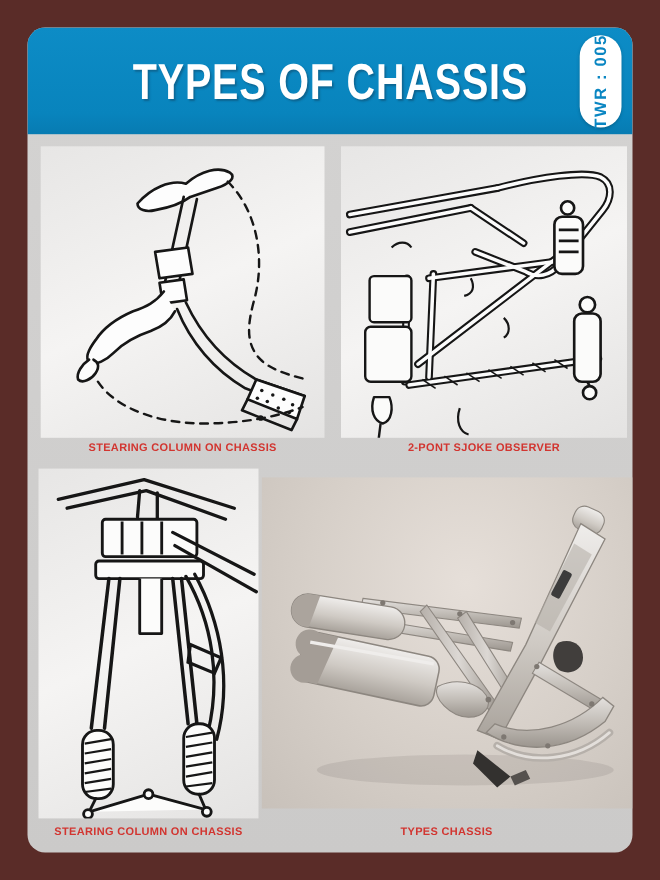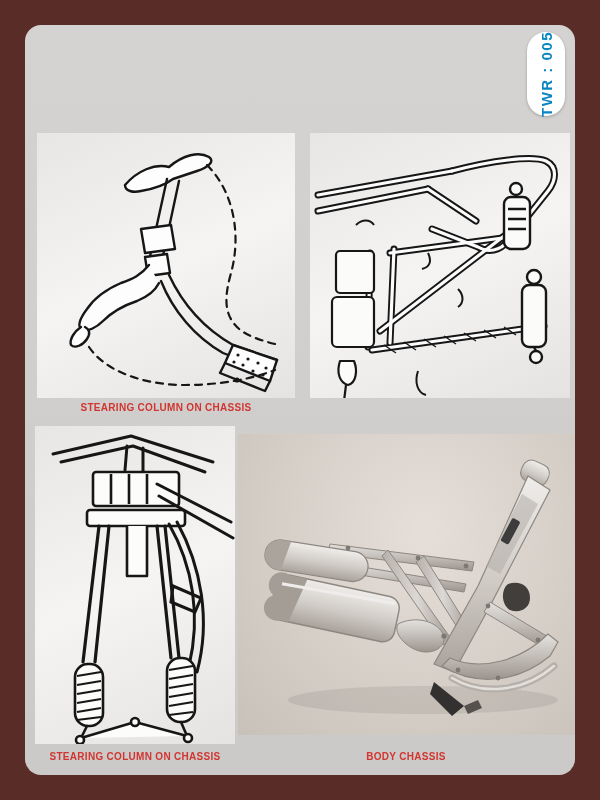--- a/index.html
+++ b/index.html
@@ -54,20 +54,23 @@
   #capA { left:141px; top:377px; }
   #capB { left:415px; top:377px; }
   #capC { left:110px; top:726px; }
   #capD { left:381px; top:726px; }
 </style>
 </head>
 <body>
 
 <div class="card">
 
+  <header class="header">
+    <div class="title">TYPES OF CHASSIS</div>
+  </header>
   <div class="badge">
     <span>TWR : 005</span>
   </div>
 
   <figure class="panel" id="panelA">
     <svg viewBox="0 0 258 265">
       <g fill="none" stroke="#161616" stroke-width="2.4" stroke-linecap="round" stroke-linejoin="round">
         <path d="M88,52 C100,38 118,30 132,34 C146,22 162,18 172,24 C178,28 172,34 160,38 C148,42 142,44 136,46 C128,52 116,56 104,58 C96,60 88,58 88,52 Z" fill="#fdfdfd"></path>
         <path d="M130,46 L112,128"></path>
         <path d="M142,48 L124,132"></path>
@@ -159,20 +162,21 @@
       <g fill="none" stroke="#161616" stroke-width="2">
         <path d="M118,120 C122,128 120,134 112,136"></path>
         <path d="M148,156 C154,162 154,170 148,174"></path>
         <path d="M46,92 C52,86 60,86 64,92"></path>
         <path d="M108,238 C104,250 108,260 116,262"></path>
       </g>
     </svg>
   </figure>
 
   <figcaption class="caption" id="capA">STEARING COLUMN ON CHASSIS</figcaption>
+  <figcaption class="caption" id="capB">2-PONT SJOKE OBSERVER</figcaption>
 
   <figure class="panel" id="panelC">
     <svg viewBox="0 0 200 318">
       <g fill="none" stroke="#161616" stroke-width="3" stroke-linecap="round" stroke-linejoin="round">
         <path d="M18,28 L96,10 L178,36"></path>
         <path d="M26,36 L98,20 L170,46"></path>
         <path d="M92,20 L90,44"></path>
         <path d="M108,22 L108,46"></path>
       </g>
       <g fill="#fcfcfb" stroke="#161616" stroke-width="2.6" stroke-linejoin="round">
@@ -288,15 +292,15 @@
         <circle cx="206" cy="202" r="2.6"></circle>
           <circle cx="250" cy="172" r="2.4"></circle>
           <circle cx="300" cy="206" r="2.4"></circle>
         <circle cx="220" cy="236" r="2.4"></circle>
           <circle cx="260" cy="244" r="2.4"></circle>
       </g>
     </svg>
   </figure>
 
   <figcaption class="caption" id="capC">STEARING COLUMN ON CHASSIS</figcaption>
-  <figcaption class="caption" id="capD">BODY CHASSIS</figcaption>
+  <figcaption class="caption" id="capD">TYPES CHASSIS</figcaption>
 
 </div>
 
 </body></html>

